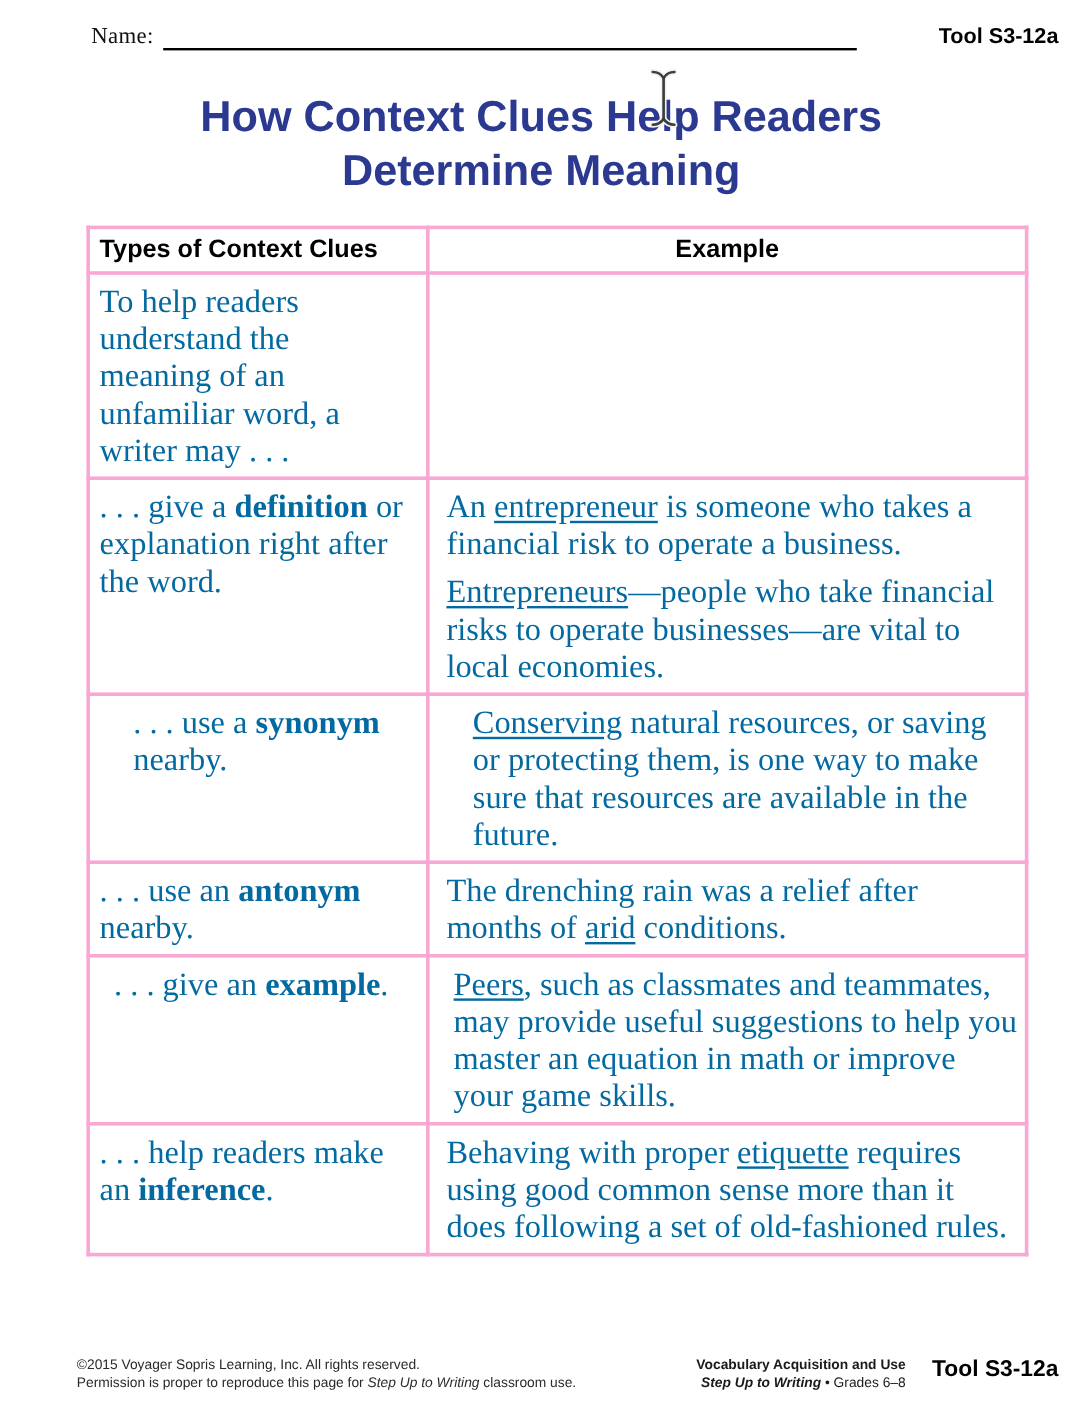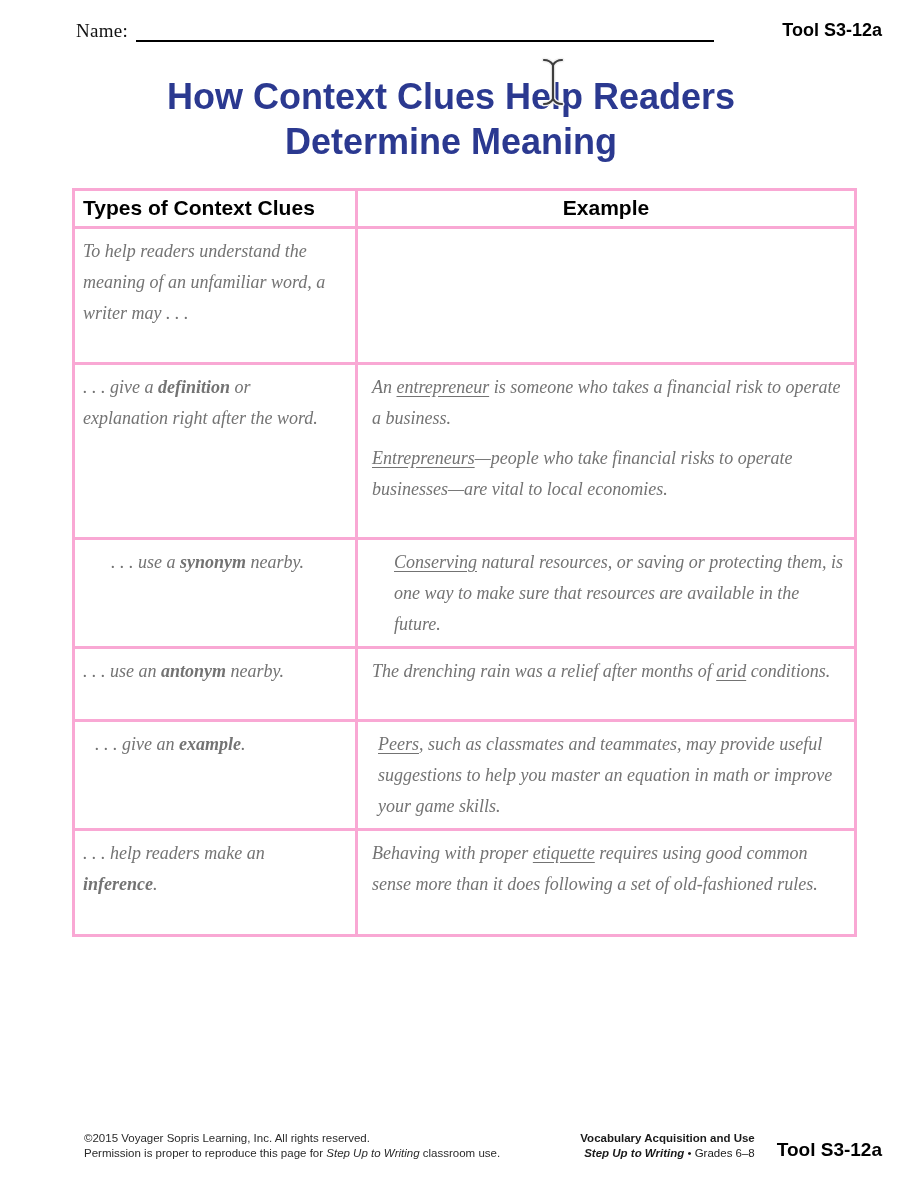--- a/index.html
+++ b/index.html
@@ -28,36 +28,36 @@
     position:absolute; top:188px; left:72px; width:785px;
     border-collapse:collapse; border:2px solid #000; table-layout:fixed;
   }
   .clues th, .clues td { border:3px solid #f9a8d4; vertical-align:top; }
   .clues th {
     font-family:"Liberation Sans", sans-serif; font-weight:bold;
     font-size:21px; height:38px; padding:5px 8px; color:#000;
   }
   th.col-clues { width:283px; text-align:left; }
   th.col-example { text-align:center; }
-  .clues td { font-size:18px; line-height:31px; padding:7px 18px 6px 8px; color:#737373;font-style:italic; }
+  .clues td { font-size:27px; line-height:31px; padding:7px 18px 6px 8px; color:#0369a1; }
   td.example-cell { padding:7px 6px 6px 14px; }
   .r-intro td { height:136px; }
   .r-def   td { height:175px; }
   .r-syn   td { height:108px;padding-left:36px; }
   .r-ant   td { height:73px;  }
   .r-ex    td { height:108px;padding-left:20px; }
   .r-inf   td { height:106px; }
   .para + .para { margin-top:9px; }
   .u { text-decoration:underline; text-underline-offset:3px; }
   strong { font-weight:bold; }
 
   
   .footer {
-    position:absolute; left:84px; right:20px; top:1131px;
-    display:flex; align-items:flex-end;
+    position:absolute; left:64px; right:20px; top:1131px;
+    display:flex; align-items:flex-start;
     font-family:"Liberation Sans", sans-serif; color:#2a2a2a;
   }
   .f-left { flex:1; font-size:11.5px; line-height:15px; }
   .f-right { text-align:right; font-size:11.5px; line-height:15px; margin-right:22px; color:#1a1a1a; }
   .f-right .b { font-weight:bold; }
   .f-right .bi { font-weight:bold; font-style:italic; }
   .f-tool { font-family:"Liberation Sans", sans-serif; font-weight:bold; font-size:19px; color:#000; }
   .it { font-style:italic; }
 
   

